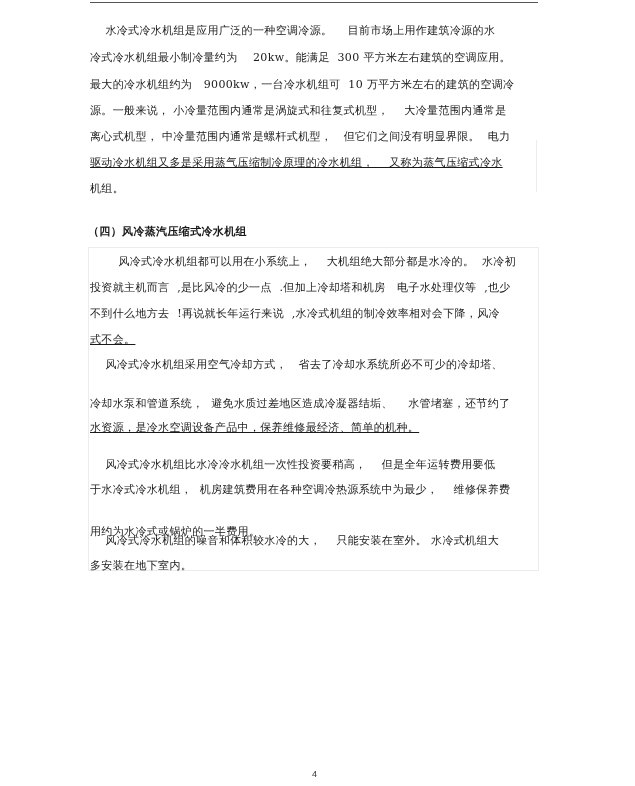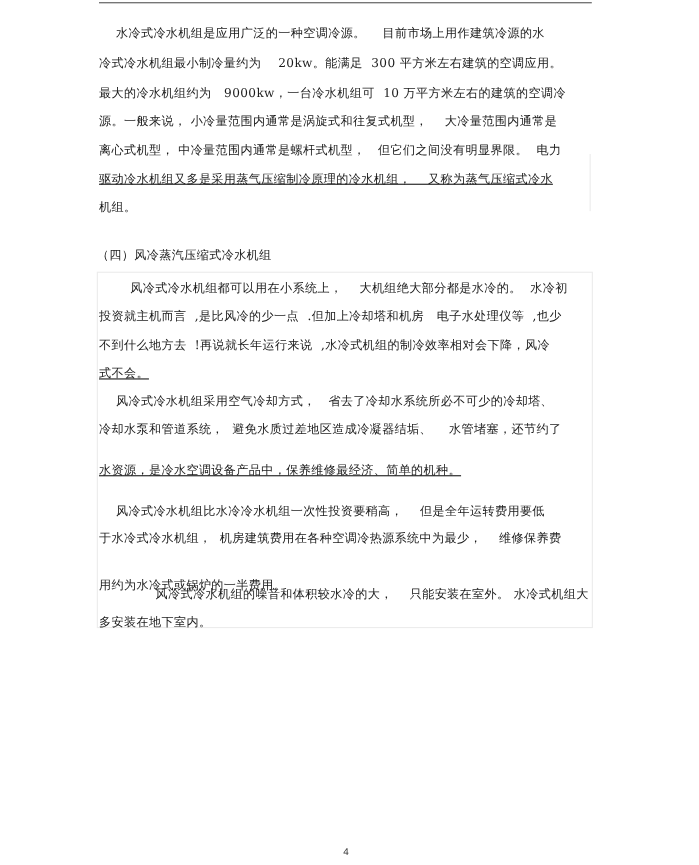--- a/index.html
+++ b/index.html
@@ -5,21 +5,21 @@
   html, body { margin: 0; padding: 0; background: #ffffff; }
   body { width: 635px; height: 786px; position: relative; overflow: hidden;
          font-family: "DejaVu Serif", "Liberation Serif", serif; color: #1a1a1a; }
   .top-rule { position: absolute; left: 90px; top: 2px; width: 448px; height: 0;
               border-top: 1.5px solid #555; }
   .line { position: absolute; left: 90px; font-size: 11px; line-height: 16px;
           white-space: pre; letter-spacing: 0.35px; }
   .box { position: absolute; border: 1px solid #ececec; }
   .page-num { position: absolute; left: 312px; top: 769px; font-size: 9px;
               font-family: "Liberation Sans", sans-serif; color: #333; }
-  .heading { font-weight: normal; }
+  .heading { font-weight: bold; }
 </style>
 </head>
 <body>
 
 <div class="top-rule"></div>
 
 <div class="box" style="left:88px; top:140px; width:448px; height:52px; border-left:none; border-top:none; border-bottom:none;"></div>
 <div class="box" style="left:88px; top:247px; width:449px; height:322px;"></div>
 
 <div>
@@ -34,24 +34,24 @@
 
 <div>
   <div class="line heading" style="top:224px; left:88px;">（四）风冷蒸汽压缩式冷水机组</div>
 
   <div class="line" style="top:254px;padding-left:13px;">    风冷式冷水机组都可以用在小系统上，    大机组绝大部分都是水冷的。  水冷初</div>
   <div class="line" style="top:280px;">投资就主机而言  ,是比风冷的少一点  .但加上冷却塔和机房   电子水处理仪等  ,也少</div>
   <div class="line" style="top:306px;">不到什么地方去  !再说就长年运行来说  ,水冷式机组的制冷效率相对会下降，风冷</div>
   <div class="line" style="top:332px;text-decoration:underline;">式不会。</div>
 
   <div class="line" style="top:357px;text-align:center;">    风冷式冷水机组采用空气冷却方式，   省去了冷却水系统所必不可少的冷却塔、</div>
-  <div class="line" style="top:383px;text-align:right;">冷却水泵和管道系统，  避免水质过差地区造成冷凝器结垢、    水管堵塞，还节约了</div>
+  <div class="line" style="top:396px;text-align:right;">冷却水泵和管道系统，  避免水质过差地区造成冷凝器结垢、    水管堵塞，还节约了</div>
   <div class="line" style="top:420px;text-decoration:underline;">水资源，是冷水空调设备产品中，保养维修最经济、简单的机种。</div>
 
   <div class="line" style="top:457px;">    风冷式冷水机组比水冷冷水机组一次性投资要稍高，    但是全年运转费用要低</div>
   <div class="line" style="top:482px;">于水冷式冷水机组，  机房建筑费用在各种空调冷热源系统中为最少，    维修保养费</div>
   <div class="line" style="top:524px;">用约为水冷式或锅炉的一半费用。</div>
 
-  <div class="line" style="top:533px;padding-left:36px;">    风冷式冷水机组的噪音和体积较水冷的大，    只能安装在室外。 水冷式机组大</div>
+  <div class="line" style="top:533px;">    风冷式冷水机组的噪音和体积较水冷的大，    只能安装在室外。 水冷式机组大</div>
   <div class="line" style="top:558px;">多安装在地下室内。</div>
 </div>
 
 <div class="page-num">4</div>
 
 </body></html>

